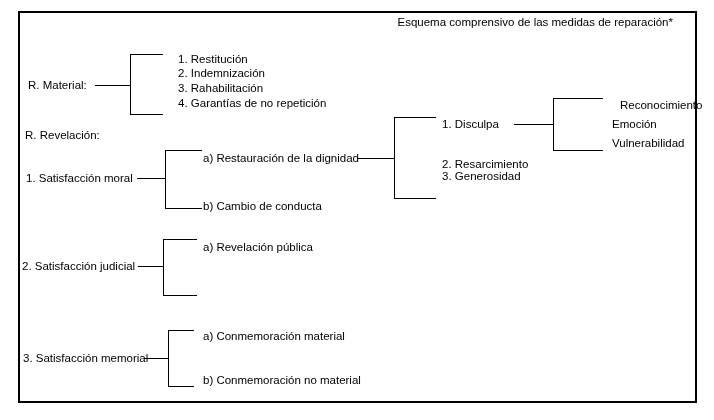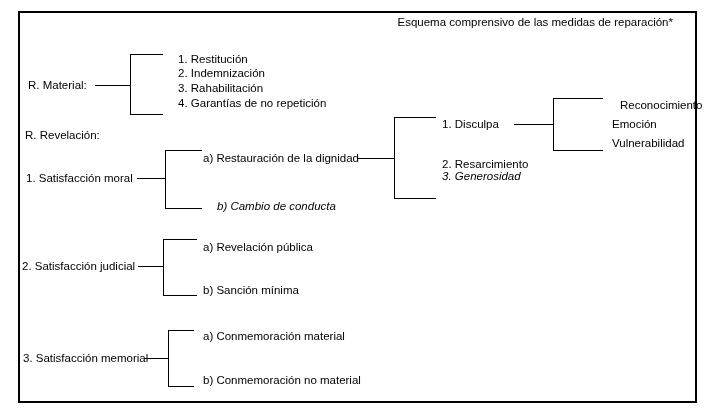--- a/index.html
+++ b/index.html
@@ -63,39 +63,38 @@
   <div class="lbl" style="left:178px; top:66px;">2. Indemnización</div>
   <div class="lbl" style="left:178px; top:81px;">3. Rahabilitación</div>
   <div class="lbl" style="left:178px; top:96px;">4. Garantías de no repetición</div>
 
   <div class="lbl" style="left:25px; top:128px;">R. Revelación:</div>
 
   <div class="lbl" style="left:26px; top:171px;">1. Satisfacción moral</div>
   <div class="hline" style="left:137px; top:178px; width:28px;"></div>
   <div class="bracket" style="left:165px; top:150px; width:37px; height:59px;"></div>
   <div class="lbl" style="left:203px; top:151px;">a) Restauración de la dignidad</div>
-  <div class="lbl" style="left:217px; top:199px;font-style:italic;">b) Cambio de conducta</div>
+  <div class="lbl" style="left:203px; top:199px;">b) Cambio de conducta</div>
 
   <div class="hline" style="left:357px; top:158px; width:37px;"></div>
   <div class="bracket" style="left:394px; top:117px; width:42px; height:82px;"></div>
   <div class="lbl" style="left:442px; top:117px;">1. Disculpa</div>
   <div class="lbl" style="left:442px; top:157px;">2. Resarcimiento</div>
-  <div class="lbl" style="left:442px; top:169px;font-style:italic;">3. Generosidad</div>
+  <div class="lbl" style="left:442px; top:169px;">3. Generosidad</div>
 
   <div class="hline" style="left:514px; top:124px; width:39px;"></div>
   <div class="bracket" style="left:553px; top:98px; width:50px; height:53px;"></div>
   <div class="lbl" style="left:612px; top:98px;margin-left:8px;">Reconocimiento</div>
   <div class="lbl" style="left:612px; top:117px;">Emoción</div>
   <div class="lbl" style="left:612px; top:136px;">Vulnerabilidad</div>
 
   <div class="lbl" style="left:22px; top:259px;">2. Satisfacción judicial</div>
   <div class="hline" style="left:138px; top:266px; width:25px;"></div>
   <div class="bracket" style="left:163px; top:239px; width:34px; height:57px;"></div>
   <div class="lbl" style="left:203px; top:240px;">a) Revelación pública</div>
-  <div class="lbl" style="left:203px; top:283px;">b) Sanción mínima</div>
 
   <div class="lbl" style="left:23px; top:351px;">3. Satisfacción memorial</div>
   <div class="hline" style="left:144px; top:358px; width:24px;"></div>
   <div class="bracket" style="left:168px; top:330px; width:26px; height:57px;"></div>
   <div class="lbl" style="left:203px; top:329px;">a) Conmemoración material</div>
   <div class="lbl" style="left:203px; top:373px;">b) Conmemoración no material</div>
 
 </div>
 
 </body></html>

